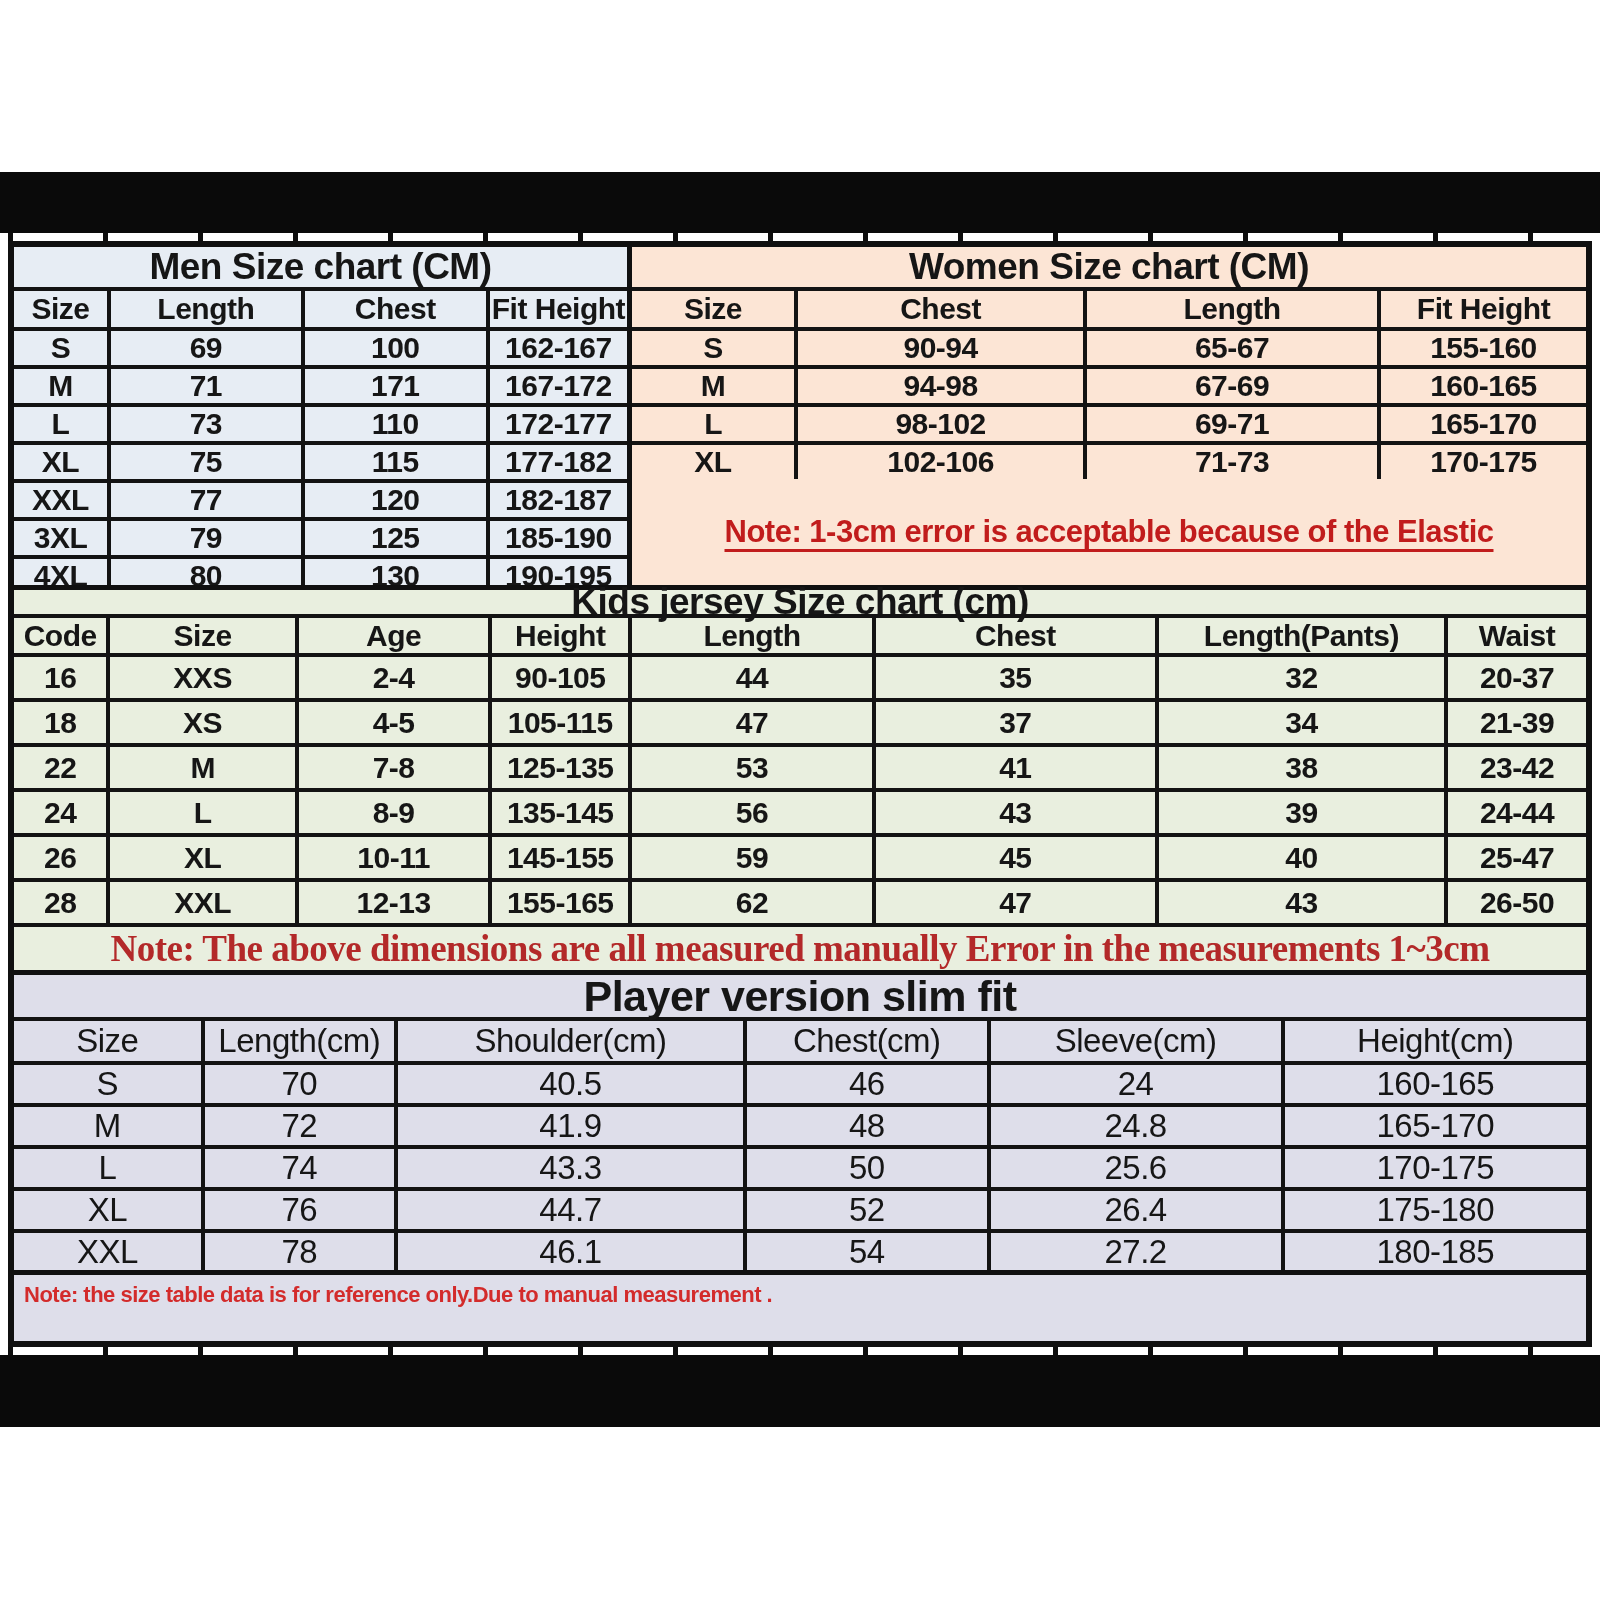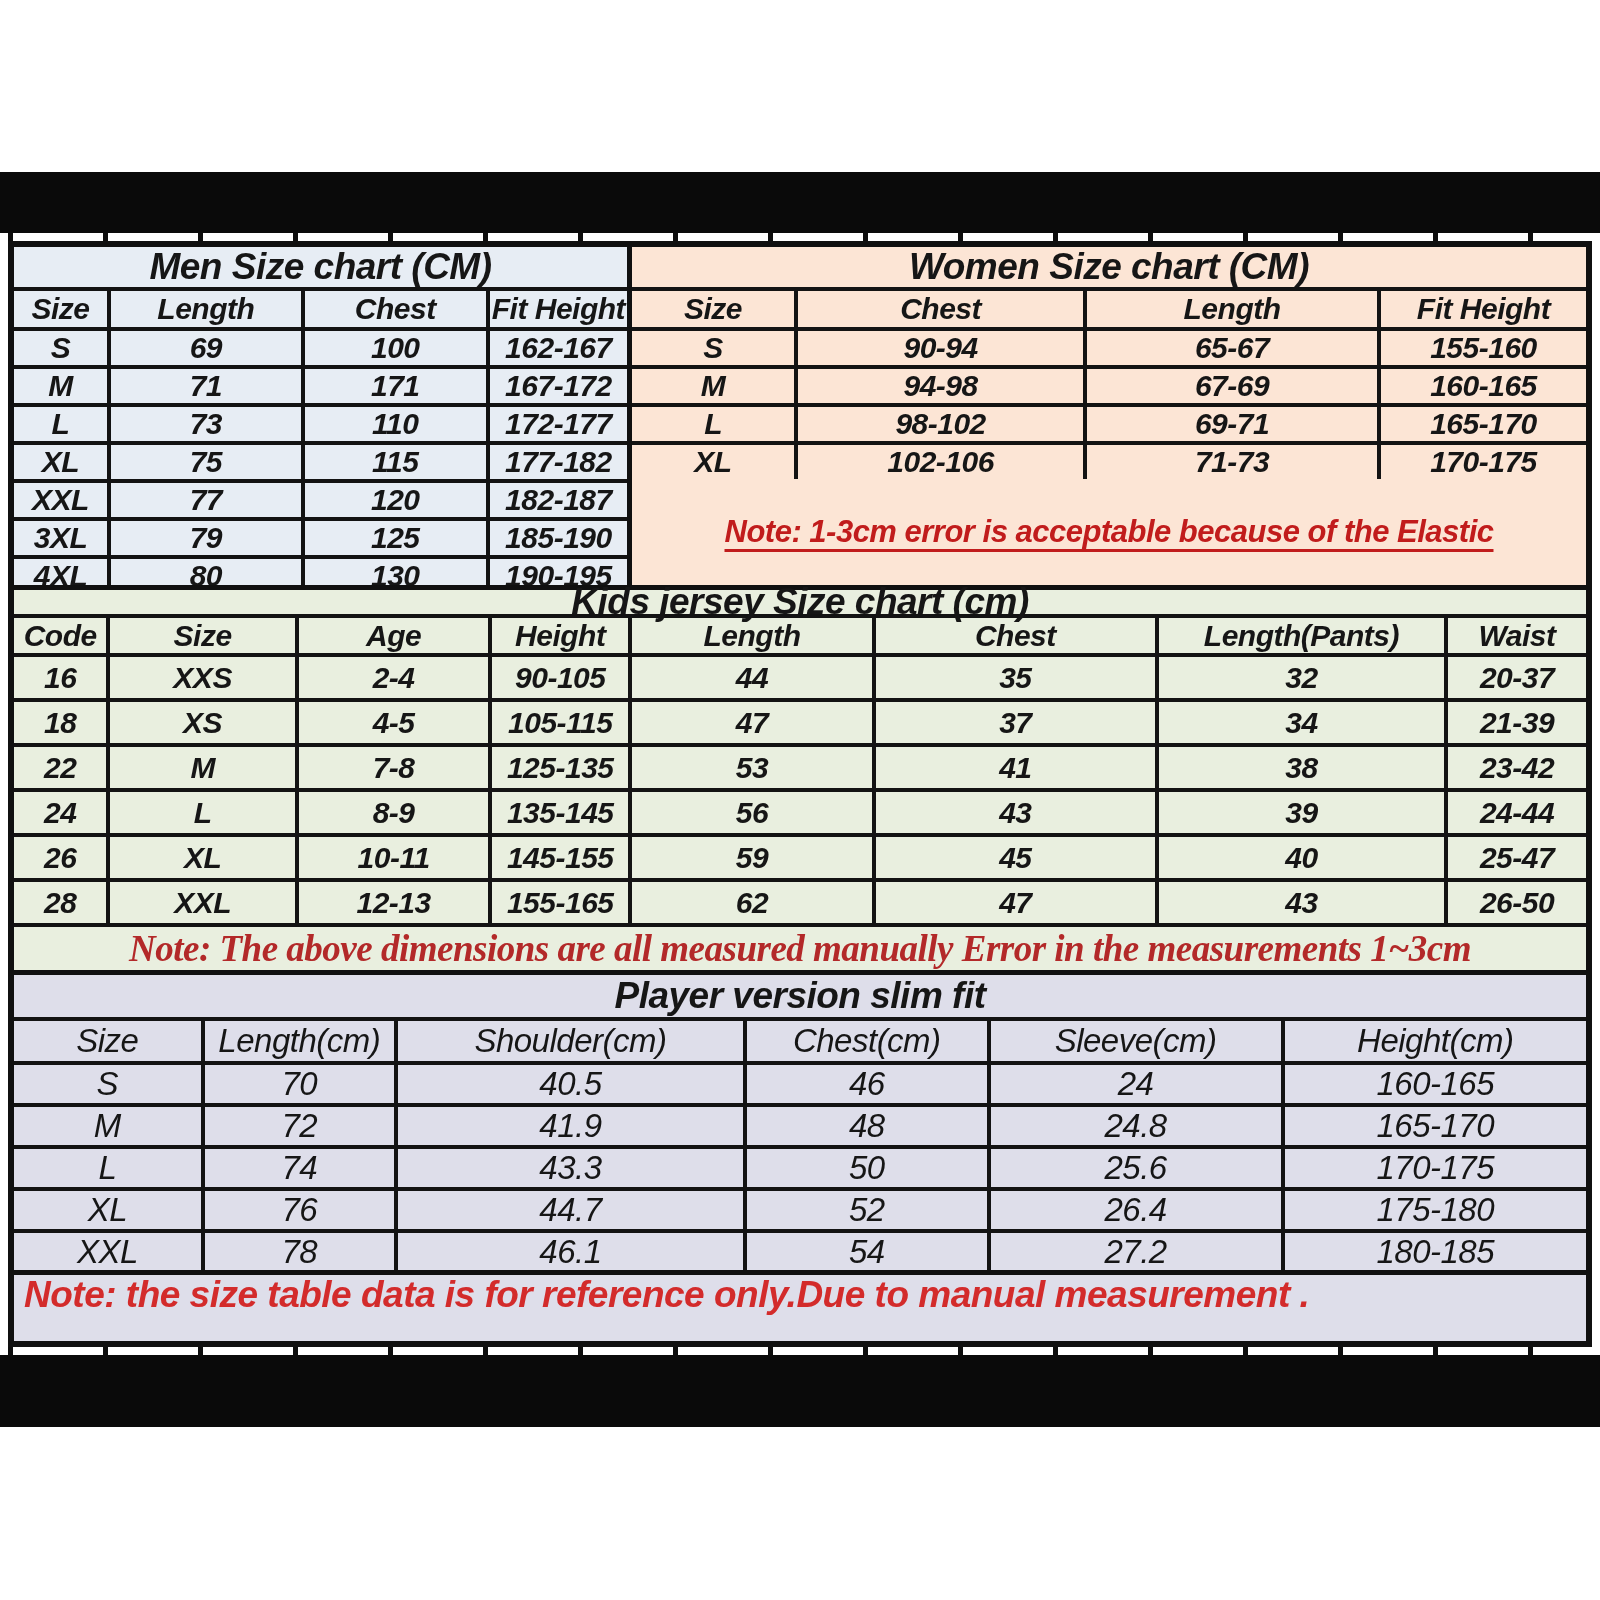--- a/index.html
+++ b/index.html
@@ -12,38 +12,38 @@
   .black-bar.top { top:172px; height:61px; }
   .black-bar.bottom { top:1355px; height:72px; }
   .tick-strip { position:absolute; left:8px; width:1584px; height:8px; background:#ffffff;
     background-image:repeating-linear-gradient(to right,#0d0d0d 0 5px,transparent 5px 95px); }
   .tick-strip.top { top:233px; }
   .tick-strip.bottom { top:1347px; }
 
   .sheet {
     position:absolute; left:8px; top:241px; width:1584px; height:1106px;
     border:6px solid #101010; box-sizing:border-box;
-    display:flex; flex-direction:column; background:#0f172a;font-style:italic;
+    display:flex; flex-direction:column; background:#0f172a;
   }
   .row-top { height:338px; display:flex; flex:none; }
   .section { box-sizing:border-box; display:flex; flex-direction:column; min-width:0; }
   .men   { width:618px; flex:none; border-right:5px solid #101010; background:var(--men-bg,#e7edf4); }
   .women { flex:1; background:var(--women-bg,#fce5d5); }
   .kids  { height:390px; flex:none; border-top:5px solid #101010; border-bottom:5px solid #101010; background:var(--kids-bg,#e9efdf); }
   .player{ height:295px; flex:none; background:var(--player-bg,#dedeea); }
   .footer-note { flex:1; border-top:5px solid #101010; background:var(--player-bg,#dedeea);
-    color:var(--footer-red,#d32b2b); font-weight:bold; font-size:37px; line-height:34px;
+    color:var(--footer-red,#d32b2b); font-weight:bold; font-size:22px; line-height:34px;
     padding:3px 9px 0 10px; box-sizing:border-box; }
 
   .tbl-title { flex:none; box-sizing:border-box; border-bottom:4px solid #131313;
     font-weight:bold; font-size:37px; text-align:center; display:flex;
     align-items:center; justify-content:center; }
   .men .tbl-title, .women .tbl-title { height:44px; }
   .kids .tbl-title { height:28px; }
-  .player .tbl-title { height:46px; font-size:37px; }
+  .player .tbl-title { height:46px; font-size:43px; }
 
   table { border-collapse:collapse; table-layout:fixed; width:100%; flex:none; }
   table { border:hidden; }
   th, td { border:4px solid #131313; text-align:center; vertical-align:middle;
     font-weight:bold; font-size:30px; padding:0; overflow:hidden; white-space:nowrap; }
   .men table { height:294px; } .men thead tr { height:38px; }
   .women table { height:185px; } .women thead tr { height:38px; }
   .kids table { height:305px; } .kids thead tr { height:37px; }
   .player table { height:244px; } .player thead tr { height:42px; }
   .player th, .player td { font-weight:400; font-size:33px; }

